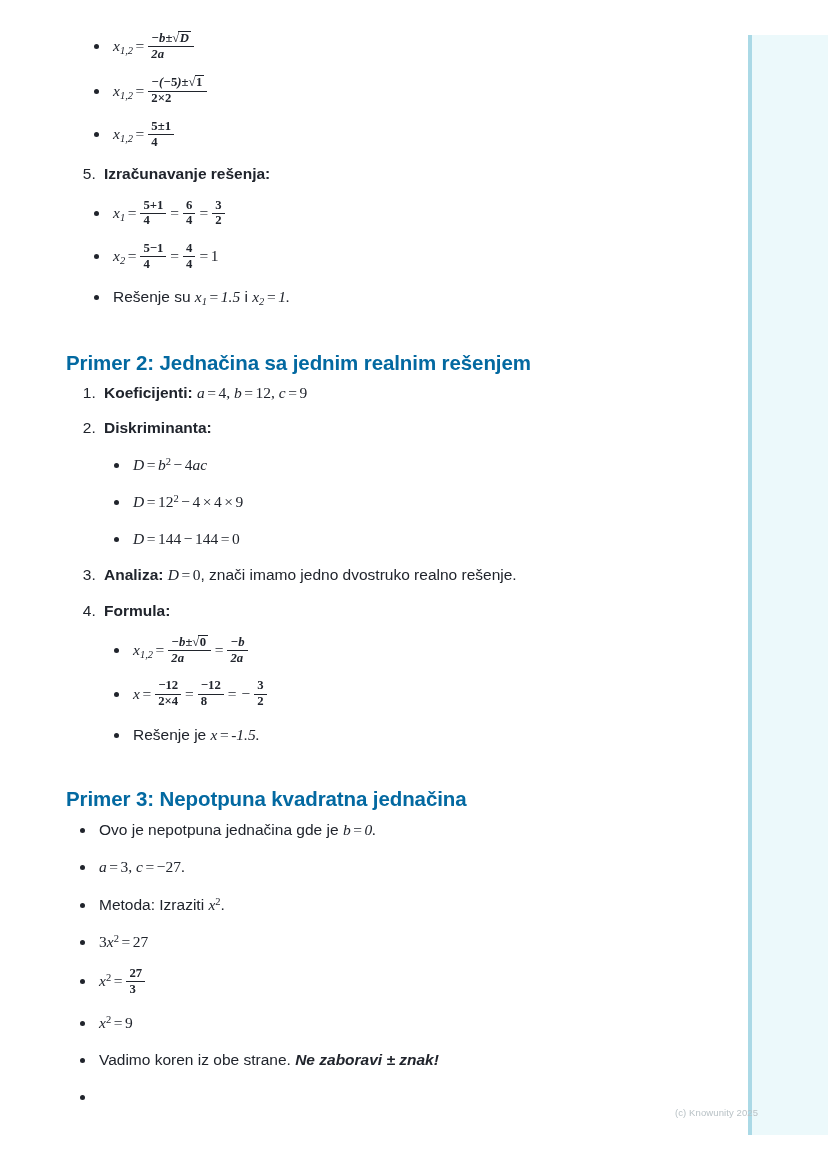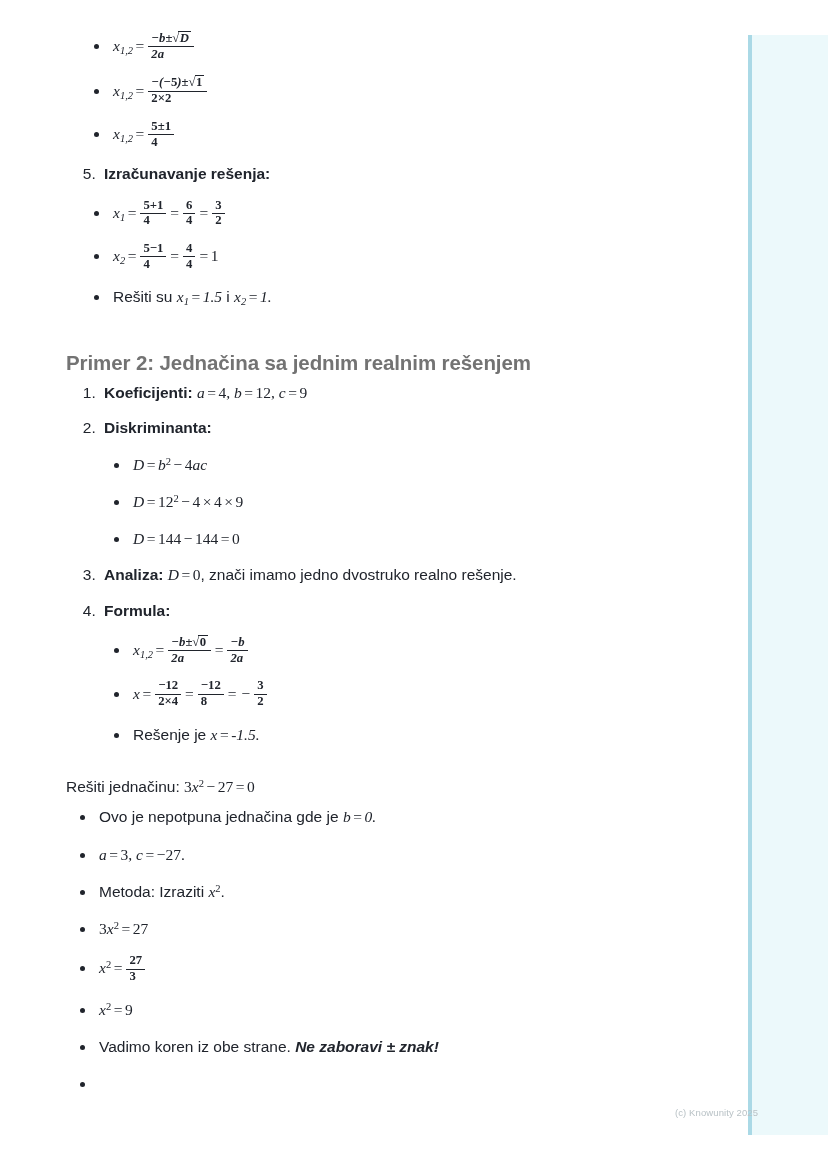--- a/index.html
+++ b/index.html
@@ -129,21 +129,21 @@
   ul.bullets > li::marker { color: #20242c; }
 
   ul.bullets.inner {
     padding-left: 44px;
   }
 
   
   h2.primer {
     font-size: 20.5px;
     font-weight: 700;
-    color: #737373;
+    color: #0369a1;
     margin: 34px 0 0 0;
     padding: 0;
     letter-spacing: -0.1px;
   }
   p.lead {
     font-size: 15.5px;
     margin: 22px 0 0 0;
     padding: 0;
     line-height: 1.5;
   }
@@ -193,21 +193,21 @@
   </ol>
 
   <ul class="bullets inner blk-sm">
     <li>
       <span class="m">x<sub>1</sub><span class="op">=</span><span class="frac"><span class="fnum"><span class="num">5+1</span></span><span class="fden"><span class="num">4</span></span></span><span class="op">=</span><span class="frac"><span class="fnum"><span class="num">6</span></span><span class="fden"><span class="num">4</span></span></span><span class="op">=</span><span class="frac"><span class="fnum"><span class="num">3</span></span><span class="fden"><span class="num">2</span></span></span></span>
     </li>
     <li>
       <span class="m">x<sub>2</sub><span class="op">=</span><span class="frac"><span class="fnum"><span class="num">5−1</span></span><span class="fden"><span class="num">4</span></span></span><span class="op">=</span><span class="frac"><span class="fnum"><span class="num">4</span></span><span class="fden"><span class="num">4</span></span></span><span class="op">=</span><span class="num">1</span></span>
     </li>
     <li>
-      <span>Rešiti su</span>
+      <span>Rešenje su</span>
       <span class="m">x<sub>1</sub><span class="op">=</span></span><span class="m">1.5</span>
       <span>i</span>
       <span class="m">x<sub>2</sub><span class="op">=</span></span><span class="m">1.</span>
     </li>
   </ul>
 
   <h2 class="primer">Primer 2: Jednačina sa jednim realnim rešenjem</h2>
 
 
   <ol class="steps blk">
@@ -251,25 +251,22 @@
           <span class="m">x<span class="op">=</span><span class="frac"><span class="fnum"><span class="num">−12</span></span><span class="fden"><span class="num">2×4</span></span></span><span class="op">=</span><span class="frac"><span class="fnum"><span class="num">−12</span></span><span class="fden"><span class="num">8</span></span></span><span class="op">=</span><span class="op">−</span><span class="frac"><span class="fnum"><span class="num">3</span></span><span class="fden"><span class="num">2</span></span></span></span>
         </li>
         <li>
           <span>Rešenje je</span>
           <span class="m">x<span class="op">=</span></span><span class="m">-1.5.</span>
         </li>
       </ul>
     </li>
   </ol>
 
-
-  <p class="lead">
-    <span>Rešiti jednačinu:</span>
-    <span class="m"><span class="num">3</span>x<sup>2</sup><span class="op">−</span><span class="num">27</span><span class="op">=</span><span class="num">0</span></span>
-  </p>
+  <h2 class="primer">Primer 3: Nepotpuna kvadratna jednačina</h2>
+
 
   <ul class="bullets blk">
     <li>
       <span>Ovo je nepotpuna jednačina gde je</span>
       <span class="m">b<span class="op">=</span></span><span class="m">0.</span>
     </li>
     <li>
       <span class="m">a<span class="op">=</span><span class="num">3</span><span class="num">,</span>&nbsp;c<span class="op">=</span><span class="num">−27.</span></span>
     </li>
     <li>

